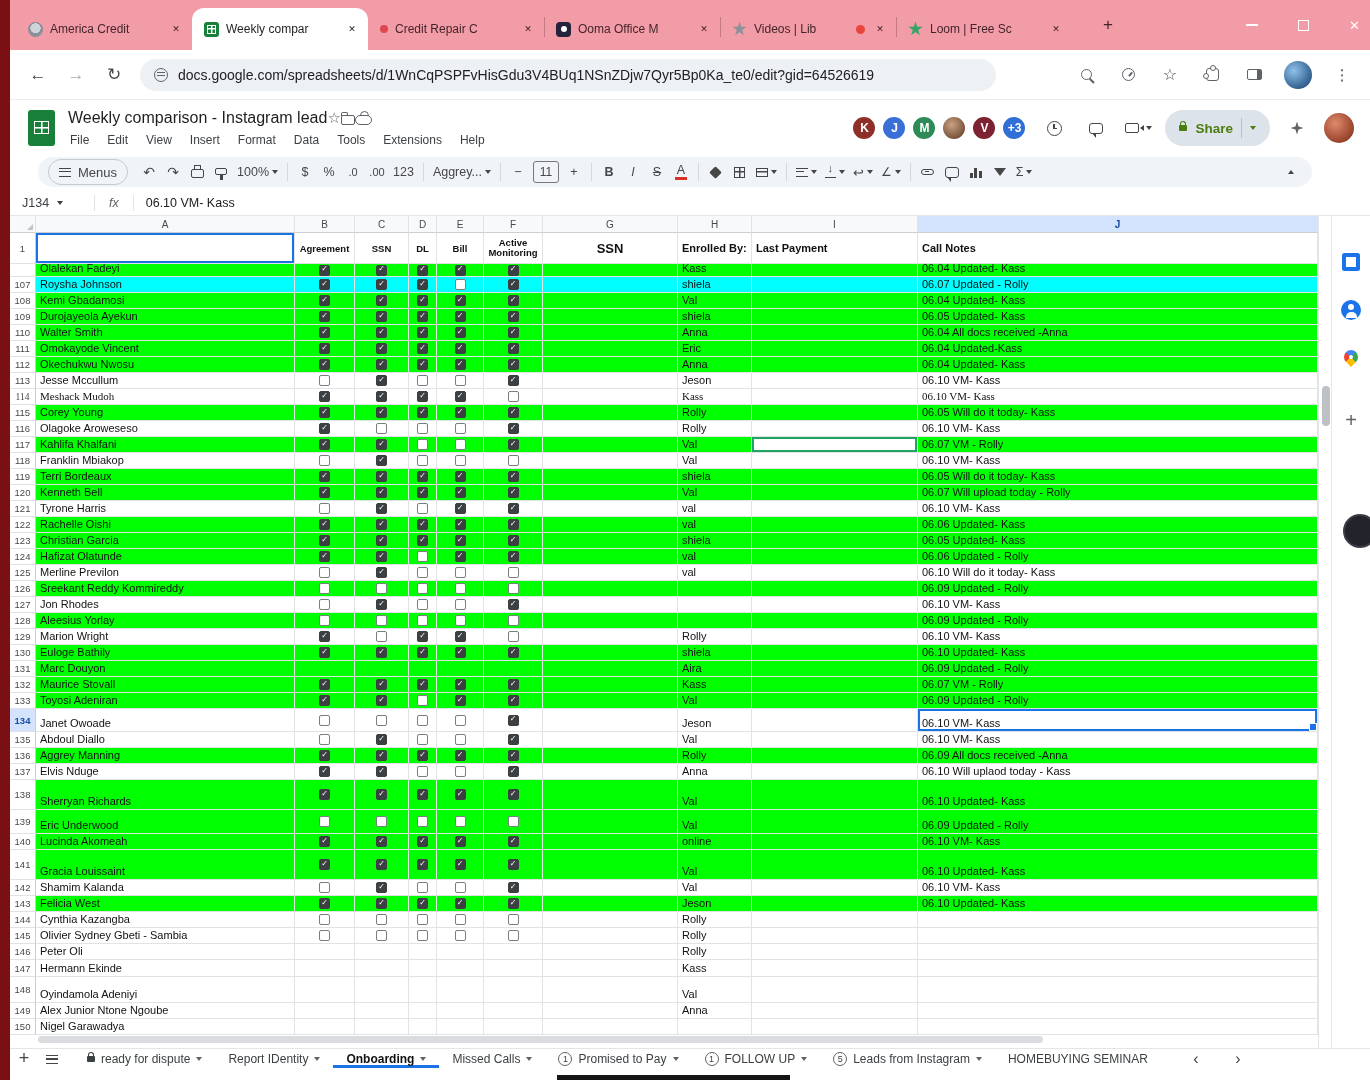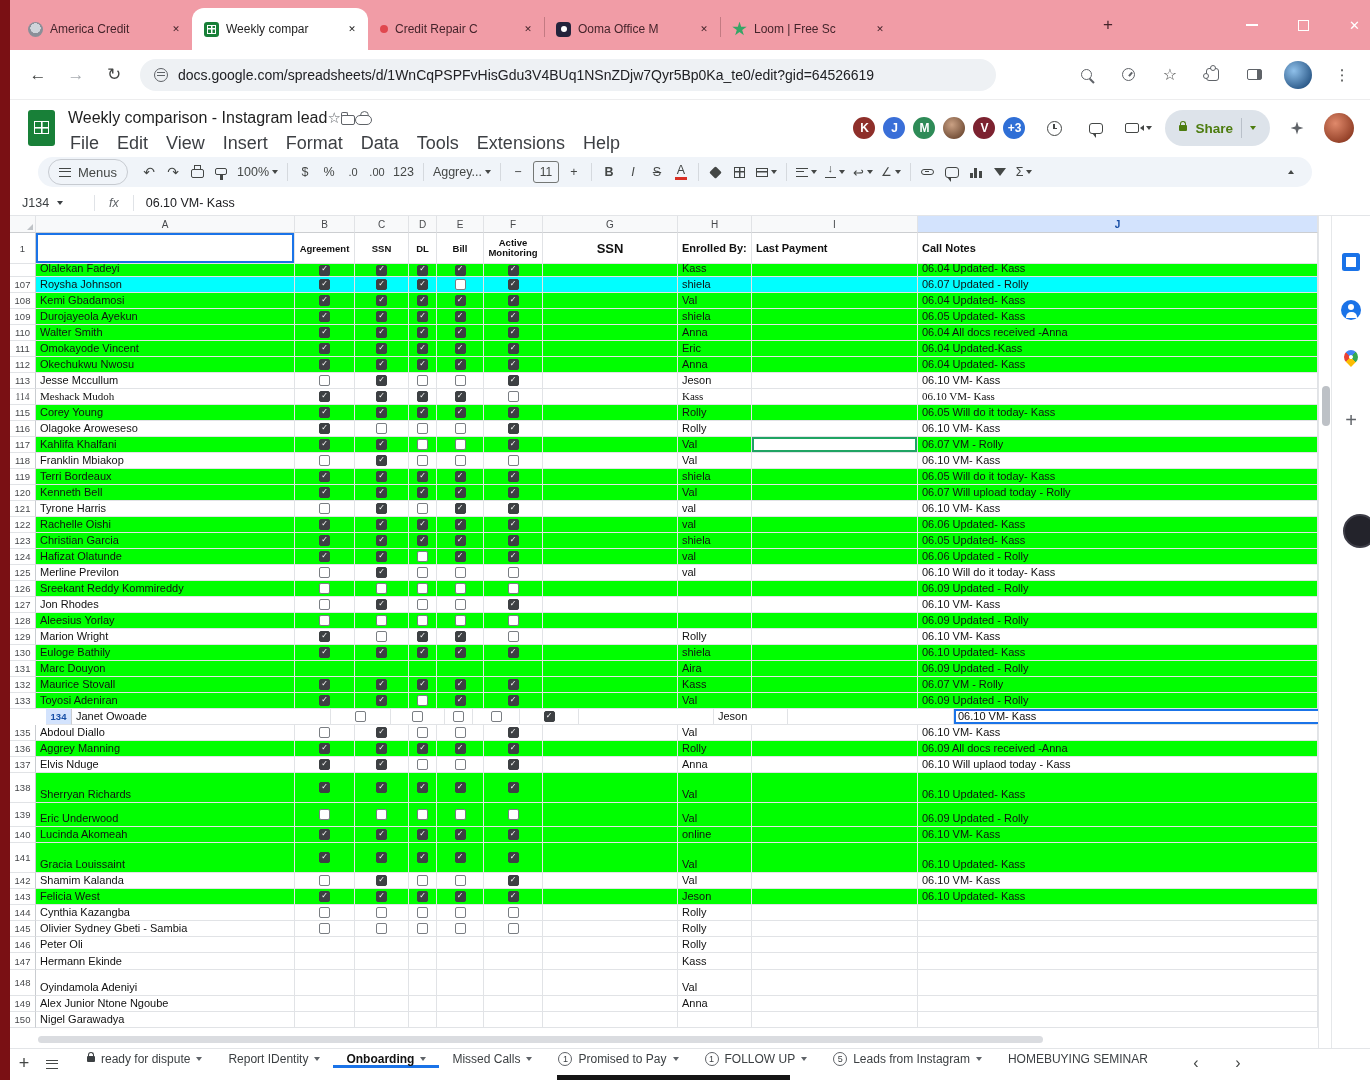--- a/index.html
+++ b/index.html
@@ -63,21 +63,21 @@
     background:linear-gradient(#fff,#fff) center/1.6px 100% no-repeat,linear-gradient(#fff,#fff) center/100% 1.6px no-repeat;box-sizing:border-box}
   .title-row{position:absolute;left:58px;top:9px;display:flex;align-items:center;}
   .doc-title{font-size:16px;color:#1f1f1f}
   .hicon{color:#5f6368;display:inline-flex;align-items:center;justify-content:center}
   .star::before{content:"\2606";font-size:15px}
   .folder{width:14px;height:10px;border:1.6px solid #5f6368;border-radius:2px;position:relative;box-sizing:border-box;margin-top:3px}
   .folder::before{content:"";position:absolute;top:-4px;left:-1px;width:5px;height:3px;border:1.6px solid #5f6368;border-bottom:none;border-radius:2px 2px 0 0}
   .cloud{width:17px;height:10px;border:1.6px solid #5f6368;border-radius:8px;position:relative;box-sizing:border-box;margin-top:4px}
   .cloud::before{content:"";position:absolute;top:-5px;left:4px;width:7px;height:7px;border:1.6px solid #5f6368;border-radius:50%;clip-path:inset(0 0 45% 0)}
   .menu-row{position:absolute;left:52px;top:31px;display:flex;gap:2px}
-  .menu-item{font-size:18px;color:#3c3f43;padding:2px 8px;border-radius:4px}
+  .menu-item{font-size:12px;color:#3c3f43;padding:2px 8px;border-radius:4px}
   .right-cluster{position:absolute;right:16px;top:10px;display:flex;align-items:center;gap:12px}
   .avatars{display:flex;align-items:center;gap:4px}
   .avatar{width:26px;height:26px;border-radius:50%;color:#fff;font-size:12px;font-weight:bold;display:flex;align-items:center;justify-content:center;border:2px solid #fff;box-sizing:border-box}
   .avatar.photo{background:radial-gradient(circle at 40% 35%,#caa184,#6e4a33 80%)}
   .hbtn{width:30px;height:30px;display:flex;align-items:center;justify-content:center;gap:2px;color:#444746}
   .ic-clock{width:15px;height:15px;border:1.6px solid #444746;border-radius:50%;position:relative;box-sizing:border-box}
   .ic-clock::after{content:"";position:absolute;left:5.3px;top:2px;width:1.6px;height:4.5px;background:#444746}
   .ic-clock::before{content:"";position:absolute;left:5.3px;top:6px;width:4px;height:1.6px;background:#444746}
   .ic-comment{width:14px;height:11px;border:1.6px solid #444746;border-radius:3px;position:relative;box-sizing:border-box}
   .ic-comment::after{content:"";position:absolute;left:1.5px;bottom:-5.5px;border-left:4.5px solid transparent;border-top:5px solid #444746}
@@ -178,21 +178,21 @@
   .ic-cal::after{content:"";position:absolute;inset:4px;background:#fff}
   .ic-contacts{width:20px;height:20px;border-radius:50%;background:#1a73e8;position:relative}
   .ic-contacts::before{content:"";position:absolute;left:7px;top:4px;width:6px;height:6px;border-radius:50%;background:#fff}
   .ic-contacts::after{content:"";position:absolute;left:4.5px;bottom:2.5px;width:11px;height:5.5px;border-radius:5px 5px 0 0;background:#fff}
   .ic-pin{width:14px;height:14px;border-radius:50% 50% 50% 0;transform:rotate(-45deg);
     background:conic-gradient(#4285f4 0 25%,#34a853 0 50%,#fbbc04 0 75%,#ea4335 0);position:relative;margin-top:-3px}
   .ic-pin::after{content:"";position:absolute;left:5px;top:5px;width:4px;height:4px;border-radius:50%;background:#fff}
   .spbtn.plus{color:#5f6368;font-size:20px;margin-top:14px}
   .loom-bubble{position:absolute;left:1343px;top:514px;width:30px;height:30px;border-radius:50%;background:#23232b;border:2px solid #3c3c46;z-index:25}
   
-  .sheetbar{position:absolute;top:1048px;left:10px;width:1360px;height:20px;background:#fff;border-top:1px solid #e3e5e8;display:flex;align-items:flex-start;font-size:12px;color:#3c4043;box-sizing:border-box}
+  .sheetbar{position:absolute;top:1048px;left:10px;width:1360px;height:20px;background:#fff;border-top:1px solid #e3e5e8;display:flex;align-items:center;font-size:12px;color:#3c4043;box-sizing:border-box}
   .sbbtn{width:28px;height:28px;display:flex;align-items:center;justify-content:center;color:#444746}
   .addsheet .g-plus::before{font-size:18px}
   .ic-hamburger.dark{margin-top:2px}
   .stabs{display:flex;align-items:stretch;height:100%;margin-left:8px}
   .stab{display:flex;align-items:center;gap:6px;padding:0 13px;color:#3c4043}
   .stab .caret{border-top-color:#5f6368}
   .stab.active{box-shadow:inset 0 -3px 0 var(--selection-blue,#1a73e8)}
   .stab.active .stab-label{font-weight:bold;color:#111}
   .badge{width:14px;height:14px;border-radius:50%;border:1.5px solid #5f6368;font-size:9px;display:flex;align-items:center;justify-content:center;color:#3c4043;flex:0 0 auto;box-sizing:border-box}
   .sheetnav{margin-left:auto;margin-right:118px;display:flex;gap:14px;color:#5f6368}
@@ -218,20 +218,26 @@
         <span class="tabx"></span>
       </div>
       <div class="btab">
         <span class="fav credit-repair"></span>
         <span class="btab-title">Credit Repair C</span>
         <span class="tabx"></span>
       </div>
       <div class="btab">
         <span class="fav ooma"></span>
         <span class="btab-title">Ooma Office M</span>
+        <span class="tabx"></span>
+      </div>
+      <div class="btab">
+        <span class="fav videos"></span>
+        <span class="btab-title">Videos | Lib</span>
+        <span class="recdot"></span>
         <span class="tabx"></span>
       </div>
       <div class="btab">
         <span class="fav loom"></span>
         <span class="btab-title">Loom | Free Sc</span>
         <span class="tabx"></span>
       </div>
     </div>
   <span class="newtab"></span>
   <div class="wincontrols">
@@ -1099,21 +1105,21 @@
           <span class="cb on"></span>
         </div>
         <div class="cell w-f ckc">
           <span class="cb on"></span>
         </div>
         <div class="cell w-g"></div>
         <div class="cell w-h txt">Val</div>
         <div class="cell w-i"></div>
         <div class="cell w-j txt">06.09 Updated - Rolly</div>
       </div>
-      <div class="grow" style="height: 16px; padding-left: 36px;">
+      <div class="grow" style="height: 23px;">
         <div class="cell w-num num selnum">134</div>
         <div class="cell w-a txt name">Janet Owoade</div>
         <div class="cell w-b ckc">
           <span class="cb"></span>
         </div>
         <div class="cell w-c ckc">
           <span class="cb"></span>
         </div>
         <div class="cell w-d ckc">
           <span class="cb"></span>

